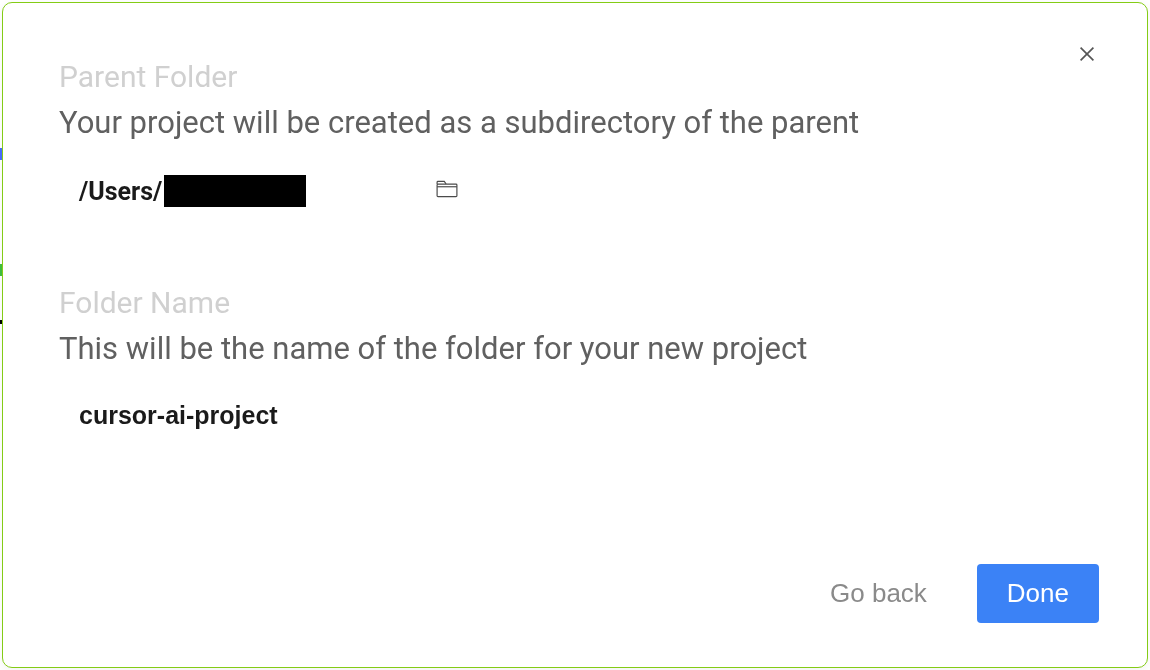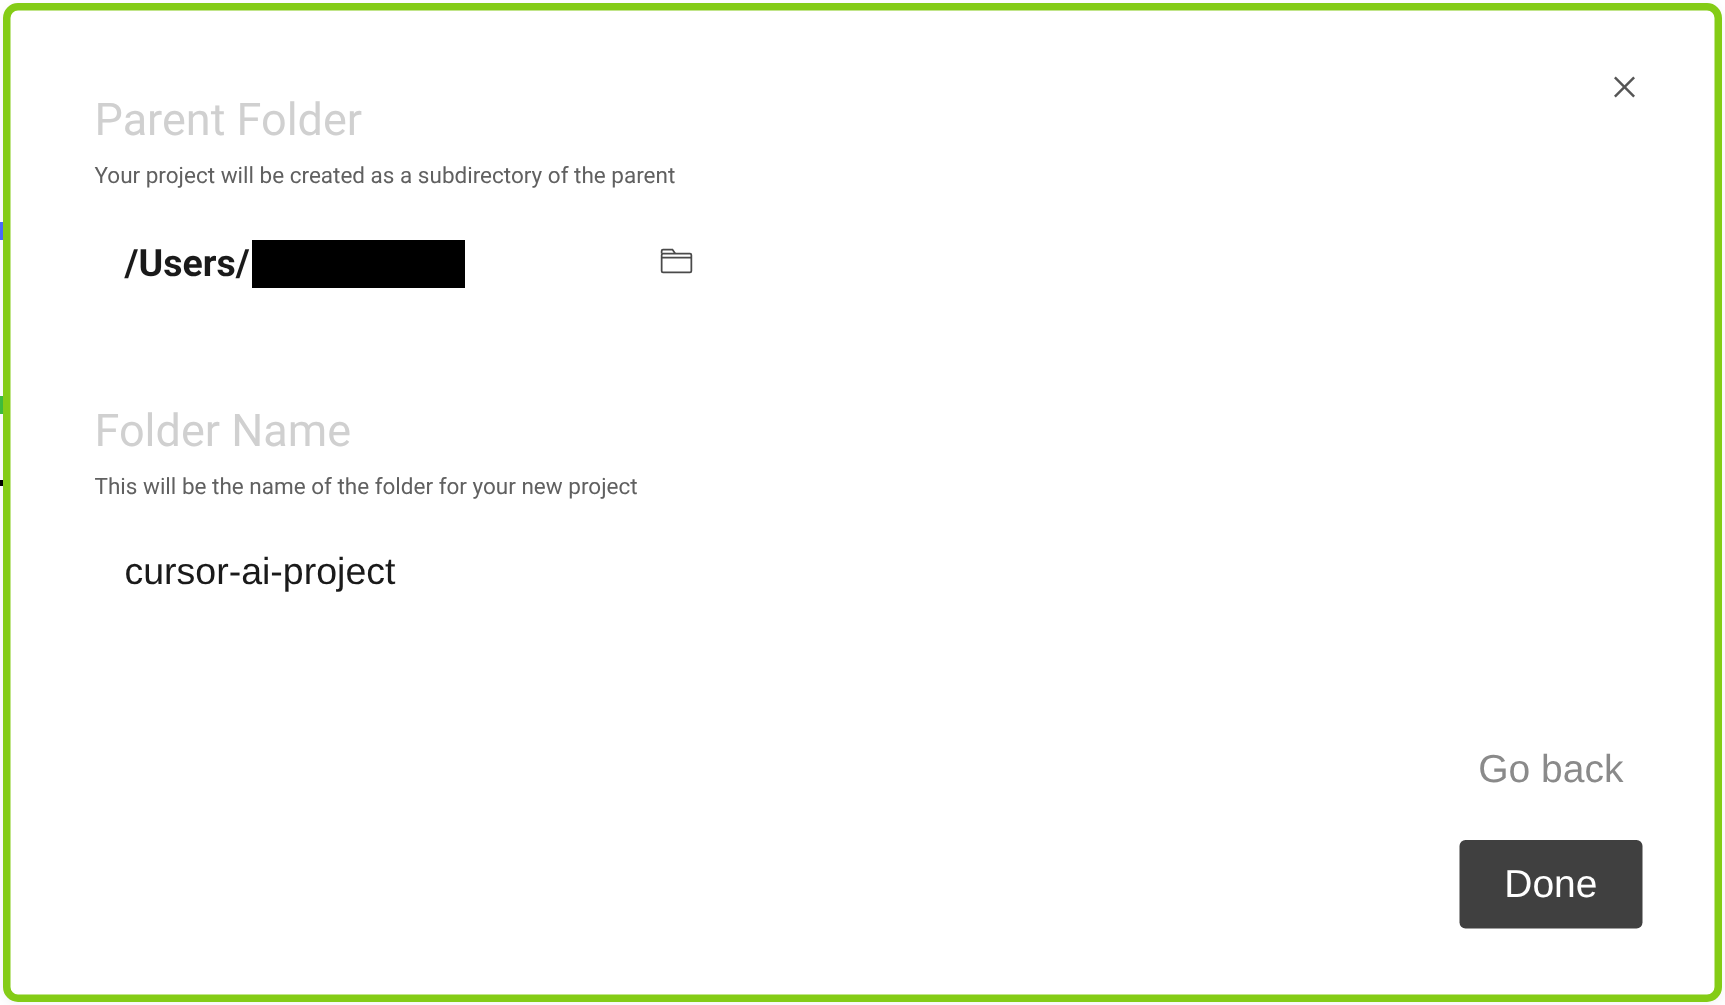--- a/index.html
+++ b/index.html
@@ -13,21 +13,21 @@
       background: #ffffff;
       width: 1150px;
       height: 670px;
       position: relative;
     }
     
     .modal {
       width: 1146px;
       height: 666px;
       margin: 2px;
-      border: 5px solid #84cc16;
+      border: 1px solid #84cc16;
       border-radius: 10px;
       box-shadow: 0 2px 8px rgba(0,0,0,0.05);
       background: #ffffff;
       position: relative;
       padding: 56px 56px 40px 56px;
     }
     
     .close-button {
       position: absolute;
       top: 36px;
@@ -55,21 +55,21 @@
     }
     
     .section-title {
       font-size: 30px;
       font-weight: 400;
       color: #d0d0d0;
       margin-bottom: 10px;
     }
     
     .section-subtitle {
-      font-size: 15px;
+      font-size: 31px;
       font-weight: 400;
       color: #606060;
     }
     
     .path-row {
       display: flex;
       align-items: center;
       margin-top: 34px;
       padding-left: 20px;
     }
@@ -103,52 +103,51 @@
       height: 18px;
       stroke: #4a4a4a;
       stroke-width: 1.3;
       fill: none;
     }
     
     .project-name-input {
       margin-top: 34px;
       padding-left: 20px;
       font-size: 25px;
-      font-weight: 400;
+      font-weight: 700;
       color: #1a1a1a;
       border: none;
       outline: none;
       background: transparent;
       width: 600px;
     }
     
     .button-row {
       position: absolute;
       bottom: 44px;
       right: 48px;
       display: flex;
       align-items: center;
-      gap: 32px;
-      flex-direction: column;
+      gap: 50px;
     }
     
     .go-back-button {
       font-size: 26px;
       font-weight: 400;
       color: #8a8a8a;
       background: transparent;
       border: none;
       cursor: pointer;
     }
     
     .done-button {
       font-size: 26px;
       font-weight: 400;
       color: #ffffff;
-      background: #404040;
+      background: #3b82f6;
       border: none;
       border-radius: 4px;
       padding: 14px 30px;
       cursor: pointer;
     }
     
     .left-edge {
       position: absolute;
       left: 0;
       top: 0;

